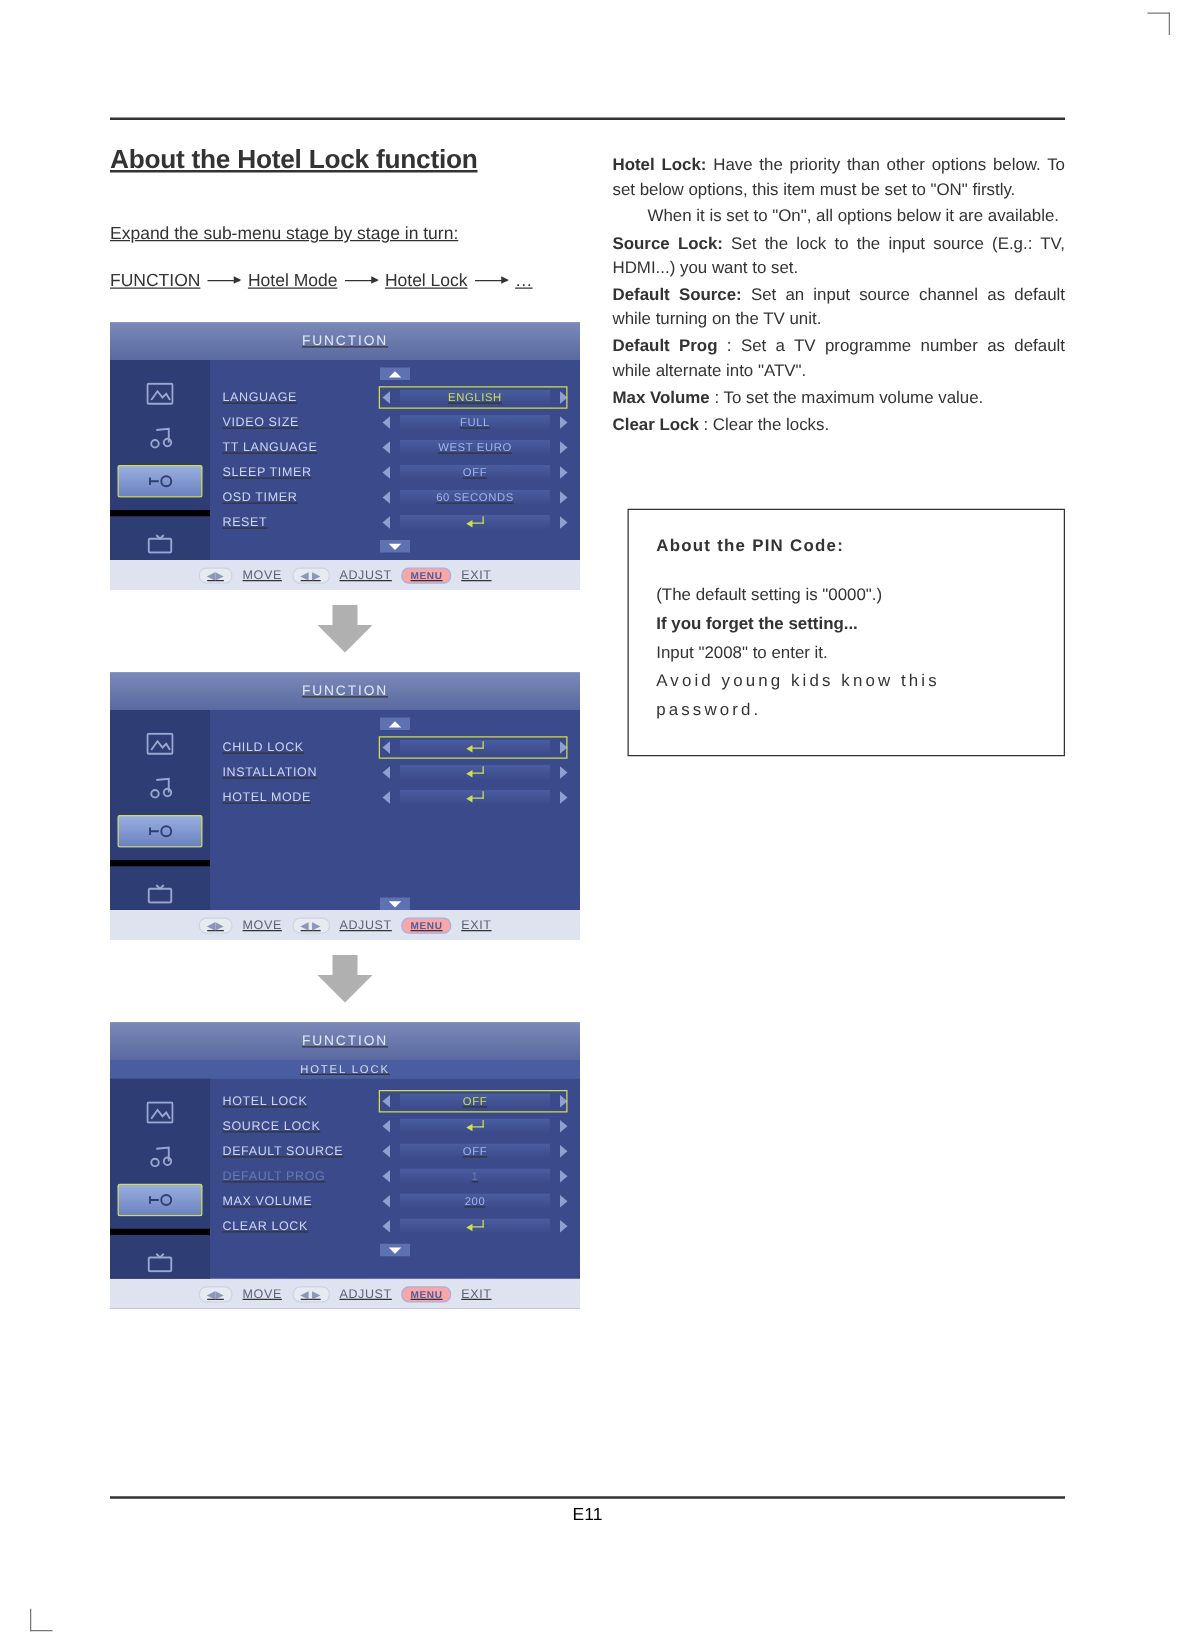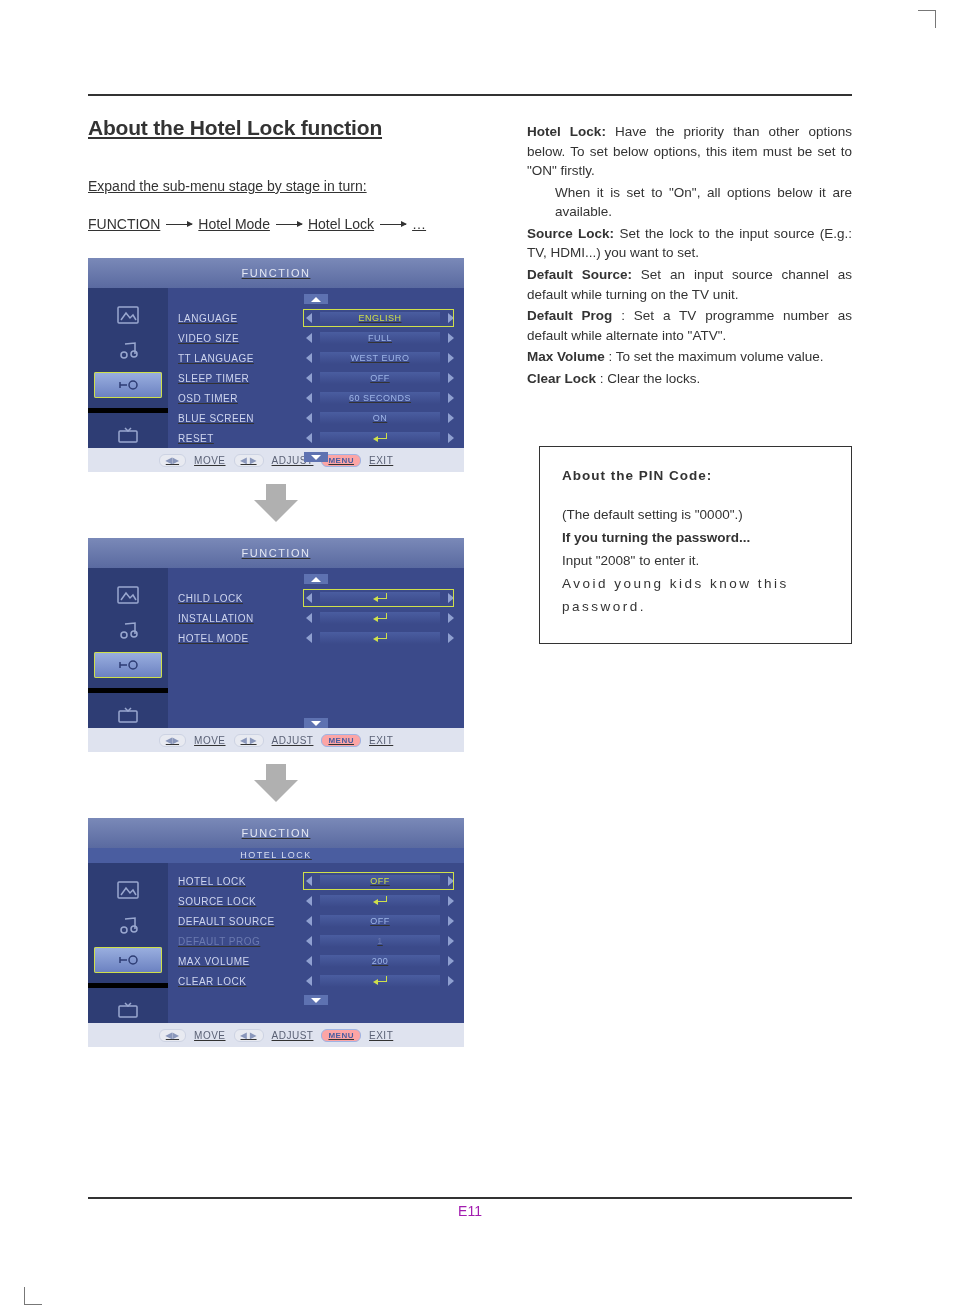--- a/index.html
+++ b/index.html
@@ -20,21 +20,21 @@
   hr.rule {
     border: none;
     border-top: 2px solid #333;
     margin-bottom: 6px;
   }
   .cols {
     display: flex;
     gap: 26px;
   }
   .lcol { width: 376px; text-decoration: underline; }
-  .rcol { width: 366px; margin-left: 37px; }
+  .rcol { width: 366px; }
   h1 {
     font-size: 21px;
     font-weight: bold;
     margin-top: 14px;
     margin-bottom: 38px;
     letter-spacing: -0.2px;
   }
   .intro { font-size: 14px; margin-bottom: 22px; }
   .crumbs {
     font-size: 14px;
@@ -164,21 +164,21 @@
   .pin-box {
     margin-top: 58px; margin-left: 12px;
     border: 1.5px solid #333; padding: 18px 20px 24px 22px;
     font-size: 13.5px; line-height: 1.7;
   }
   .pin-title { font-weight:bold; letter-spacing:1px; margin-bottom:16px; }
   .pin-avoid { letter-spacing: 2.5px; }
   
   .pagefoot {
     position:absolute; left:88px; bottom:96px; width:764px;
-    text-align:center; font-size:14px; color:#a21caf;
+    text-align:center; font-size:14px; color:#000000;
     border-top: 2px solid #333; padding-top: 4px;
   }
   .cropmark {
     position:absolute; width:18px; height:18px;
   }
   .cropmark.tr { right:24px; top:10px; border-right:1px solid #777; border-top:1px solid #777; }
   .cropmark.bl { left:24px; bottom:10px; border-left:1px solid #777; border-bottom:1px solid #777; }
 </style>
 </head>
 <body>
@@ -273,28 +273,20 @@
                 </div>
                 <div class="row">
                   <div class="label">OSD TIMER</div>
                   <div class="ctrl">
                     <div class="chev l"></div>
                     <div class="valbox">60 SECONDS</div>
                     <div class="chev r"></div>
                   </div>
                 </div>
                 <div class="row">
-                  <div class="label">BLUE SCREEN</div>
-                  <div class="ctrl">
-                    <div class="chev l"></div>
-                    <div class="valbox">ON</div>
-                    <div class="chev r"></div>
-                  </div>
-                </div>
-                <div class="row">
                   <div class="label">RESET</div>
                   <div class="ctrl">
                     <div class="chev l"></div>
                     <div class="valbox"><span class="enter-arrow"></span></div>
                     <div class="chev r"></div>
                   </div>
                 </div>
               </div>
             <div class="scroll-btn bottom">
                 <div class="tri-dn"></div>
@@ -501,21 +493,21 @@
           <p class="def"><span class="term">Source Lock: </span>Set the lock to the input source (E.g.: TV, HDMI...) you want to set.</p>
           <p class="def"><span class="term">Default Source: </span>Set an input source channel as default while turning on the TV unit.</p>
           <p class="def"><span class="term">Default Prog </span>: Set a TV programme number as default while alternate into "ATV".</p>
           <p class="def"><span class="term">Max Volume </span>: To set the maximum volume value.</p>
           <p class="def"><span class="term">Clear Lock </span>: Clear the locks.</p>
         </div>
 
       <div class="pin-box">
         <div class="pin-title">About the PIN Code:</div>
         <div>(The default setting is "0000".)</div>
-        <div style="font-weight:bold">If you turning the password...</div>
+        <div style="font-weight:bold">If you forget the setting...</div>
         <div>Input "2008" to enter it.</div>
         <div class="pin-avoid">Avoid young kids know this password.</div>
       </div>
     </div>
   </div>
 </div>
 
 <div class="pagefoot">
   <span>E11</span>
 </div>

